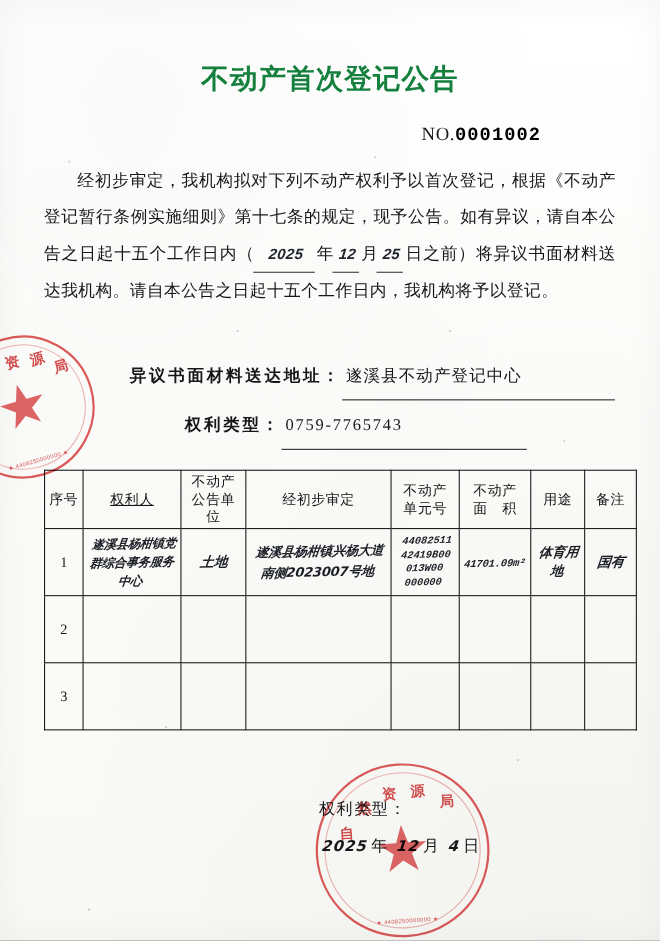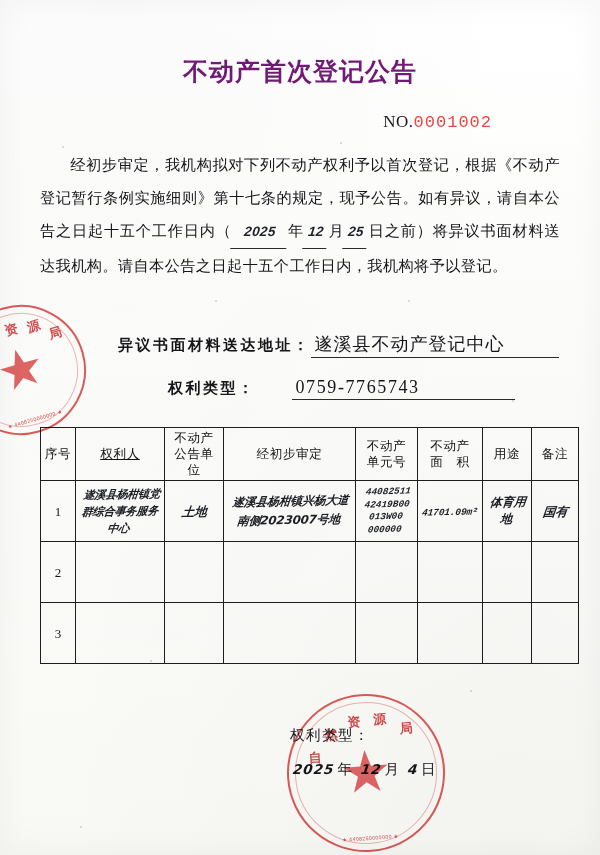--- a/index.html
+++ b/index.html
@@ -36,36 +36,36 @@
   .title {
     position: absolute;
     top: 55px;
     left: 0;
     width: 600px;
     text-align: center;
     font-family: "Liberation Sans", "DejaVu Sans", sans-serif;
     font-size: 25px;
     font-weight: 700;
     letter-spacing: 1px;
-    color: #701a75;
+    color: #15803d;
   }
 
   .doc-no {
     position: absolute;
     top: 112px;
     right: 108px;
     font-family: "Liberation Serif", serif;
     font-size: 17px;
     letter-spacing: 0.5px;
     color: #1a1a1a;
   }
   .doc-no .num {
-    color: #ef4444;
+    color: #000000;
     font-family: "Liberation Mono", "DejaVu Sans Mono", monospace;
-    font-weight: 400;
+    font-weight: 700;
     font-size: 17px;
     letter-spacing: 1px;
   }
 
   .body-text {
     position: absolute;
     top: 148px;
     left: 40px;
     width: 520px;
     font-size: 15.2px;
@@ -98,29 +98,28 @@
     letter-spacing: 1px;
     white-space: nowrap;
   }
   .field-row.addr { top: 332px; }
   .field-row.tel  { top: 377px; left: 168px; }
   .field-label { letter-spacing: 2.5px; font-weight: bold; }
   .field-value {
     display: inline-block;
     border-bottom: 1px solid #2b2b2b;
     min-width: 240px;
-    padding: 0 4px 1px 4px;
-    font-size: 18px;
+    padding: 0 4px 12px 4px;
+    font-size: 15px;
     letter-spacing: 1px;
   }
   .field-value.tel-val {
     font-family: "Liberation Serif", serif;
     letter-spacing: 1.6px;
     min-width: 215px;
-    margin-left: 36px;
   }
 
   
   table.reg-table {
     position: absolute;
     top: 427px;
     left: 40px;
     width: 520px;
     border-collapse: collapse;
     table-layout: fixed;

